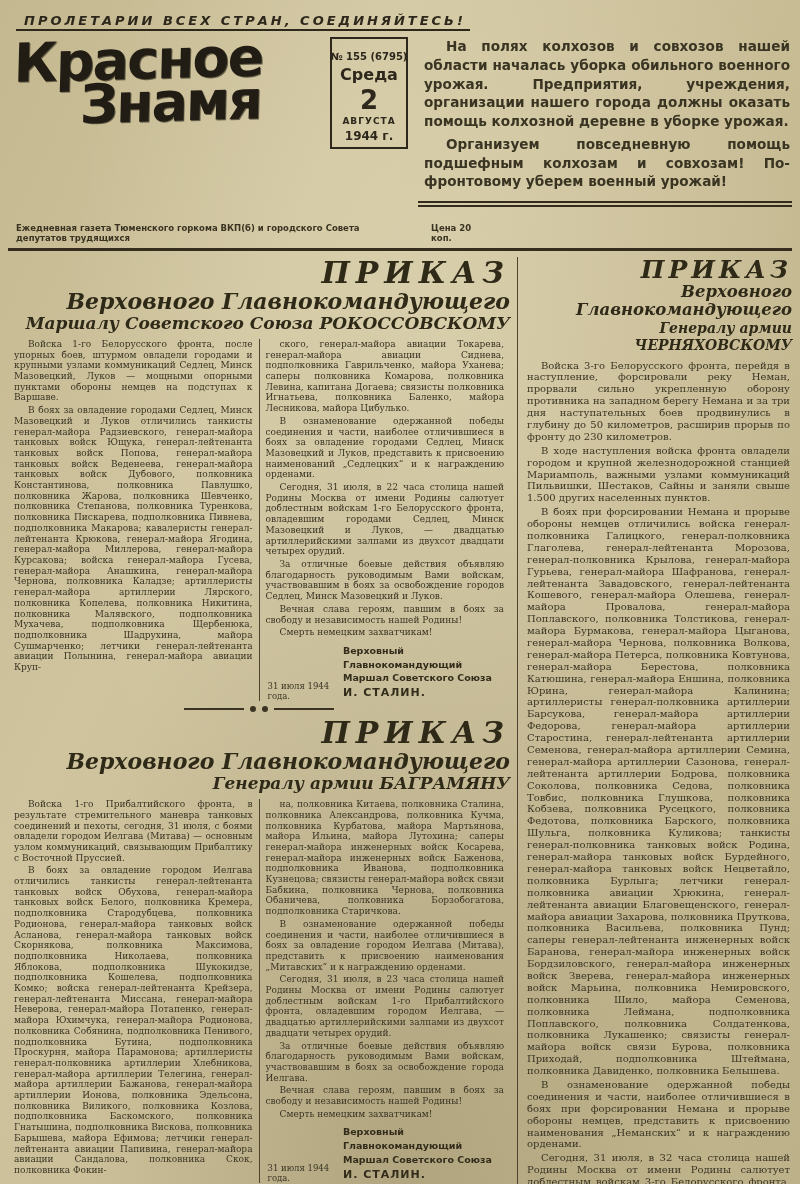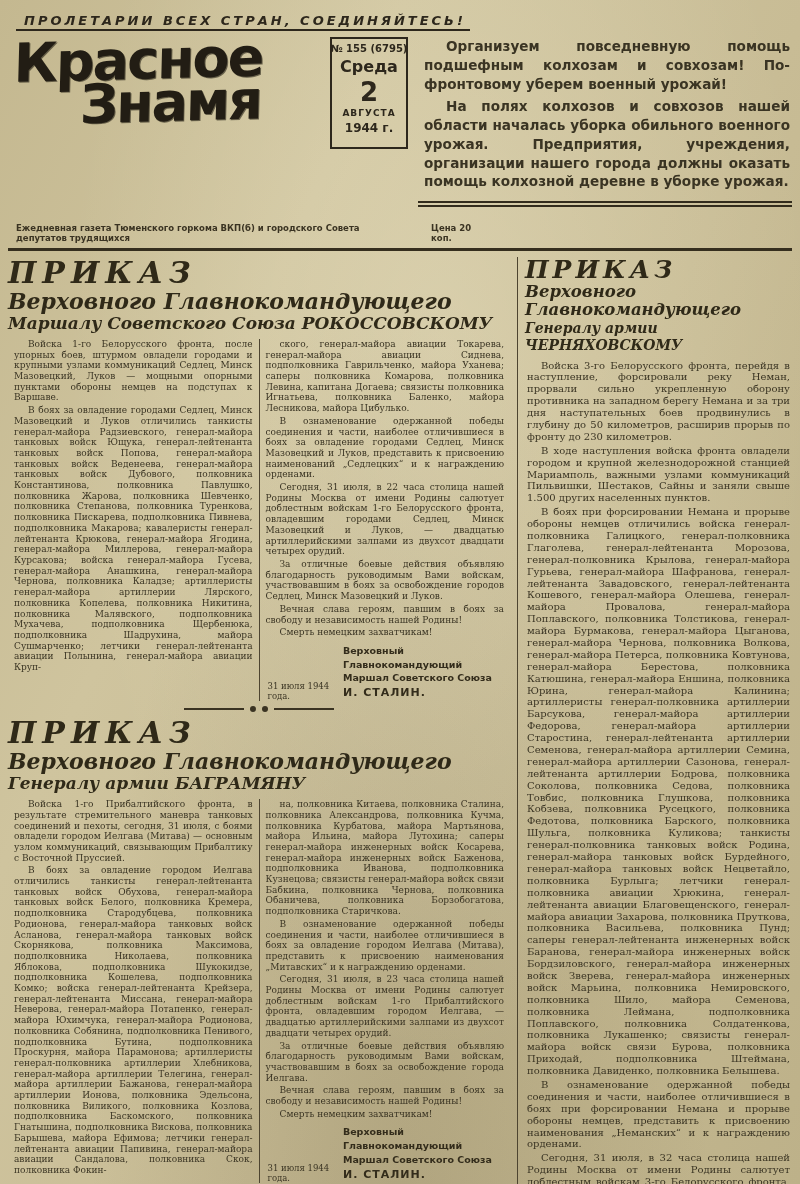--- a/index.html
+++ b/index.html
@@ -24,21 +24,21 @@
   .logo{width:306px;position:relative;color:#221d14;flex:none;padding-left:6px;}
   .logo-l1,.logo-l2{
     font-family:"DejaVu Sans",sans-serif;font-weight:bold;line-height:.92;
     letter-spacing:-2px;transform:skewX(-3deg) rotate(-1.5deg);
     text-shadow:1px 1px 0 rgba(20,16,8,.55);
   }
   .logo-l1{font-size:54px;}
   .logo-l2{font-size:54px;margin-left:66px;margin-top:-8px;}
   .datebox{
     flex:none;width:78px;border:2px solid #2d271c;box-sizing:border-box;
-    display:flex;flex-direction:column;align-items:center;justify-content:flex-start;gap:3px;
+    display:flex;flex-direction:column;align-items:center;justify-content:flex-end;gap:3px;
     font-family:"DejaVu Sans",sans-serif;font-weight:bold;color:#2d271c;
     padding:4px 2px;margin-top:2px;height:112px;
   }
   .db-num{font-size:10px;white-space:nowrap;}
   .db-wd{font-size:16px;}
   .db-day{font-size:26px;line-height:1;}
   .db-mon{font-size:9px;letter-spacing:1px;}
   .db-yr{font-size:12px;}
   .appeal{
     flex:1;font-family:"DejaVu Sans",sans-serif;font-weight:bold;
@@ -49,21 +49,21 @@
   .subline{
     display:flex;align-items:center;gap:18px;margin:16px 0 0 8px;width:470px;
     font-family:"DejaVu Sans",sans-serif;font-weight:bold;font-size:8.5px;color:#3a3322;
   }
   .header-rule{height:3px;background:#352e1e;margin:5px 0 6px 0;box-shadow:0 4px 0 -2px #352e1e;}
   
   .main{display:flex;align-items:stretch;}
   .left-zone{width:502px;flex:none;}
   .vdiv{width:1px;background:#4d4430;margin:0 7px;flex:none;}
   .right-zone{flex:1;min-width:0;}
-  .order-head{text-align:left;font-family:"DejaVu Serif",serif;font-style:italic;color:#2f2918;}
+  .order-head{text-align:right;font-family:"DejaVu Serif",serif;font-style:italic;color:#2f2918;}
   .kicker{font-weight:bold;font-size:30px;letter-spacing:6px;line-height:1.05;}
   .sub1{font-weight:bold;font-size:22px;line-height:1.1;}
   .sub2{font-weight:bold;font-size:17px;line-height:1.25;}
   .right-zone .kicker{font-size:25px;letter-spacing:4px;}
   .right-zone .sub1{font-size:16.5px;}
   .right-zone .sub2{font-size:14px;}
   .cols{display:flex;margin-top:5px;}
   .col{flex:1;min-width:0;padding:0 6px;}
   .col.first{border-right:1px solid #4d4430;}
   p{margin:0 0 2px;text-indent:14px;text-align:justify;font-size:9px;line-height:1.19;color:#3a3423;}
@@ -89,22 +89,22 @@
         <div class="logo-l2">Знамя</div>
       </div>
       <div class="datebox">
         <div class="db-num">№ 155 (6795)</div>
         <div class="db-wd">Среда</div>
         <div class="db-day">2</div>
         <div class="db-mon">АВГУСТА</div>
         <div class="db-yr">1944 г.</div>
       </div>
       <div class="appeal">
+          <p>На полях колхозов и совхозов нашей области началась уборка обильного военного урожая. Предприятия, учреждения, организации нашего города должны оказать помощь колхозной деревне в уборке урожая.</p>
           <p>Организуем повседневную помощь подшефным колхозам и совхозам! По-фронтовому уберем военный урожай!</p>
-          <p>На полях колхозов и совхозов нашей области началась уборка обильного военного урожая. Предприятия, учреждения, организации нашего города должны оказать помощь колхозной деревне в уборке урожая.</p>
         </div>
     </div>
     <div class="subline">
       <span>Ежедневная газета Тюменского горкома ВКП(б) и городского Совета депутатов трудящихся</span>
       <span>Цена 20 коп.</span>
     </div>
     <div class="header-rule"></div>
   </div>
 
   <div class="main">

